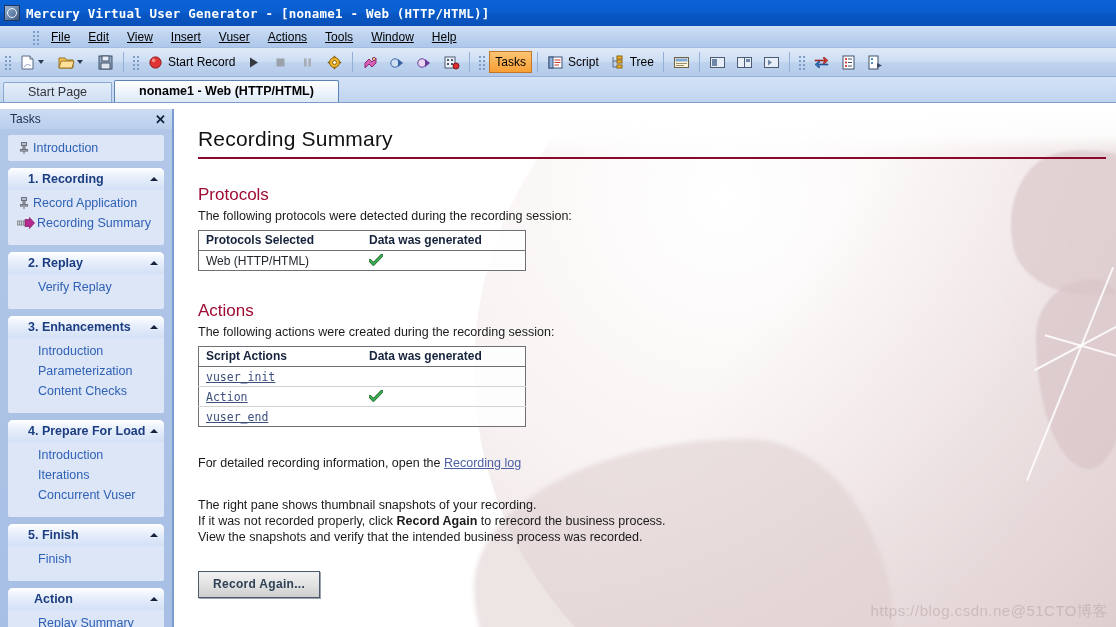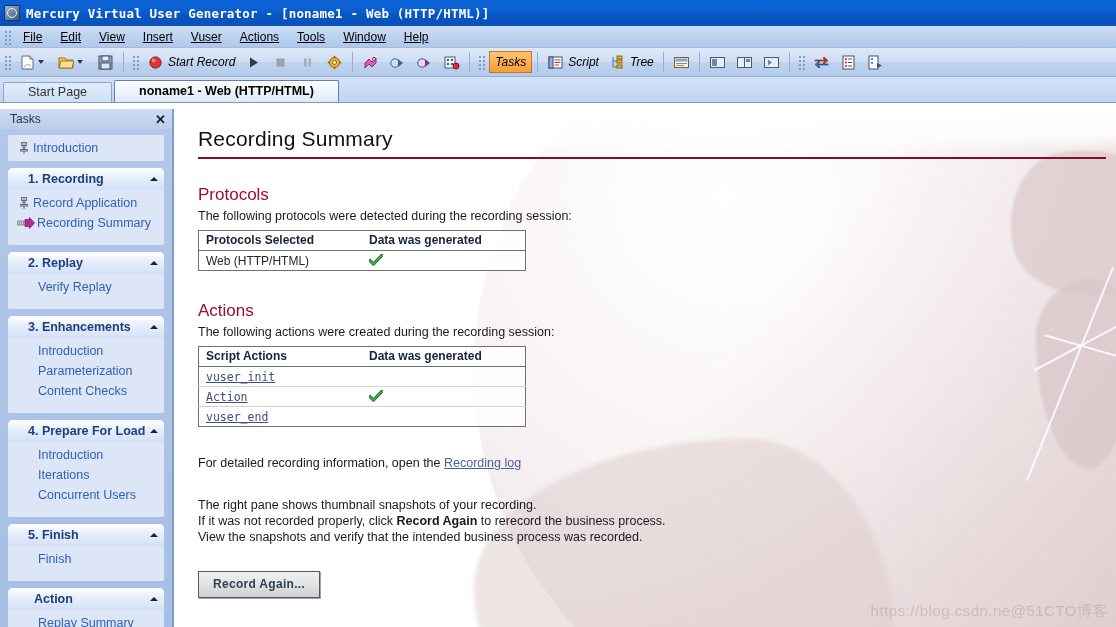--- a/index.html
+++ b/index.html
@@ -60,20 +60,21 @@
   }
 
   
   .menubar {
     height: 22px;
     background: linear-gradient(180deg, #cfdff6 0%, #bcd2ef 50%, #aec8ea 100%);
     display: flex;
     align-items: center;
     border-bottom: 1px solid #a3bde2;
     box-sizing: border-box;
+    padding-left: 28px;
   }
   .grip {
     width: 9px;
     height: 16px;
     margin: 0 2px 0 3px;
     flex: none;
     background-image: radial-gradient(circle, #7e9cc8 0.8px, transparent 1px);
     background-size: 4px 4px;
     background-position: 1px 1px;
   }
@@ -110,21 +111,21 @@
     border: 1px solid transparent;
     box-sizing: border-box;
     white-space: nowrap;
     font-size: 12px;
     color: #000;
   }
   .tb-btn.active {
     background: linear-gradient(180deg, #fdc473 0%, #f79f34 100%);
     border: 1px solid #c2762a;
   }
-  .tb-label { margin-left: 4px; font-style: italic; }
+  .tb-label { margin-left: 4px; }
   .ico { width: 17px; height: 17px; flex: none; display: block; }
   .caret-dn {
     width: 0; height: 0;
     border-left: 3px solid transparent;
     border-right: 3px solid transparent;
     border-top: 4px solid #2b3a54;
     margin: 0 4px 0 2px;
     flex: none;
   }
 
@@ -762,21 +763,21 @@
             <span class="sb-chevron"></span>
           </div>
           <div class="sb-items">
             <div class="sb-item">
               <span class="sb-item-label indent">Introduction</span>
             </div>
             <div class="sb-item">
               <span class="sb-item-label indent">Iterations</span>
             </div>
             <div class="sb-item">
-              <span class="sb-item-label indent">Concurrent Users</span>
+              <span class="sb-item-label indent">Concurrent Vuser</span>
             </div>
           </div>
         </div>
 
         <div class="sb-group">
           <div class="sb-grp-header">
             <span class="sb-grp-title">5. Finish</span>
             <span class="sb-chevron"></span>
           </div>
           <div class="sb-items">

